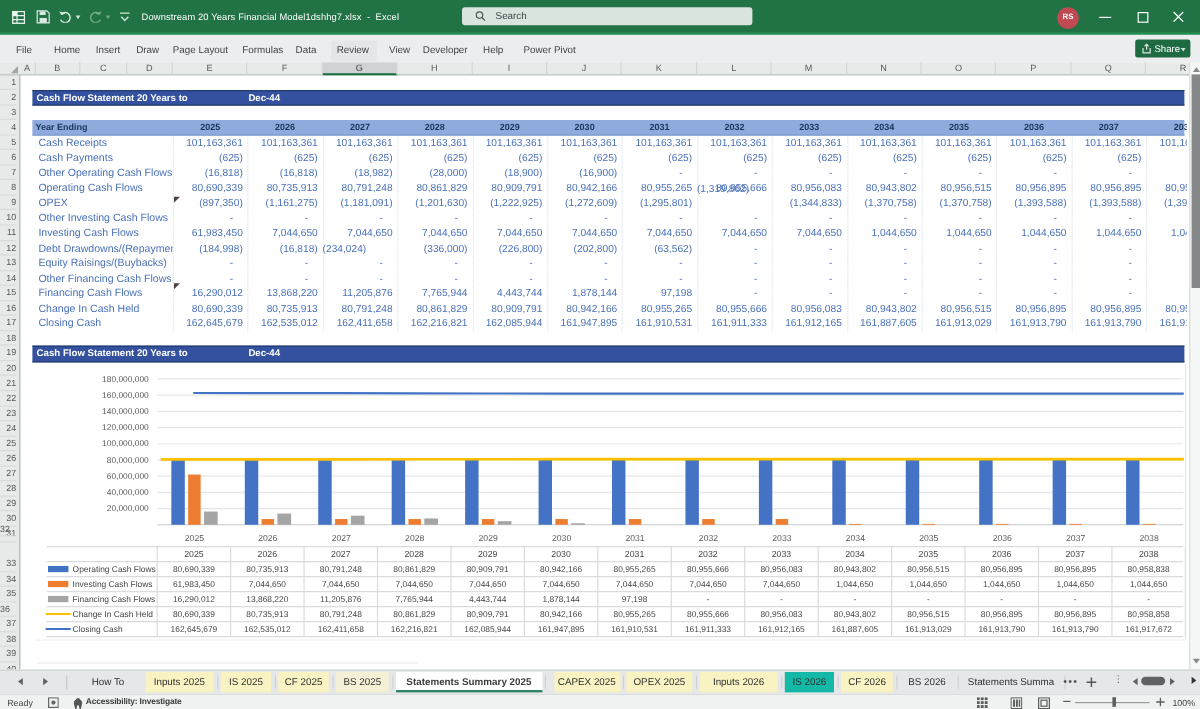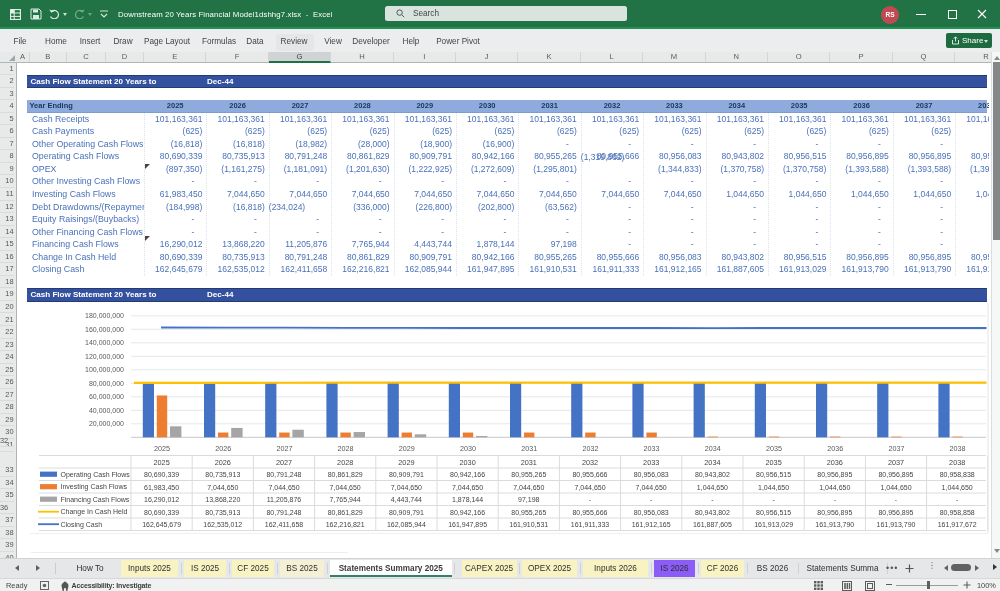--- a/index.html
+++ b/index.html
@@ -582,21 +582,21 @@
 <div class="a" style="left:280px;top:1px;width:44px;height:17.2px;background:#f4f0d6;text-align:center;line-height:17px;white-space:nowrap;overflow:hidden"><span style="color:#2f2f2f;">BS 2025</span></div>
 <div class="a" style="left:326.5px;top:4px;width:1px;height:11px;background:#cfd2d2"></div>
 <div class="a" style="left:330px;top:1px;width:121.5px;height:17.2px;background:#ffffff;border-bottom:2.2px solid #2f8468;text-align:center;line-height:17px;white-space:nowrap;overflow:hidden"><span style="color:#3b3b3b;font-weight:bold;">Statements Summary 2025</span></div>
 <div class="a" style="left:454.0px;top:4px;width:1px;height:11px;background:#cfd2d2"></div>
 <div class="a" style="left:461.5px;top:1px;width:55.0px;height:17.2px;background:#f9f2c2;text-align:center;line-height:17px;white-space:nowrap;overflow:hidden"><span style="color:#2f2f2f;">CAPEX 2025</span></div>
 <div class="a" style="left:519.0px;top:4px;width:1px;height:11px;background:#cfd2d2"></div>
 <div class="a" style="left:522px;top:1px;width:55px;height:17.2px;background:#f9f2c2;text-align:center;line-height:17px;white-space:nowrap;overflow:hidden"><span style="color:#2f2f2f;">OPEX 2025</span></div>
 <div class="a" style="left:579.5px;top:4px;width:1px;height:11px;background:#cfd2d2"></div>
 <div class="a" style="left:583px;top:1px;width:65px;height:17.2px;background:#f9f2c2;text-align:center;line-height:17px;white-space:nowrap;overflow:hidden"><span style="color:#2f2f2f;">Inputs 2026</span></div>
 <div class="a" style="left:650.5px;top:4px;width:1px;height:11px;background:#cfd2d2"></div>
-<div class="a" style="left:654px;top:1px;width:41px;height:17.2px;background:#8b5cf6;text-align:center;line-height:17px;white-space:nowrap;overflow:hidden"><span style="color:#2f2f2f;">IS 2026</span></div>
+<div class="a" style="left:654px;top:1px;width:41px;height:17.2px;background:#14b8a6;text-align:center;line-height:17px;white-space:nowrap;overflow:hidden"><span style="color:#2f2f2f;">IS 2026</span></div>
 <div class="a" style="left:697.5px;top:4px;width:1px;height:11px;background:#cfd2d2"></div>
 <div class="a" style="left:701px;top:1px;width:43px;height:17.2px;background:#f9f2c2;text-align:center;line-height:17px;white-space:nowrap;overflow:hidden"><span style="color:#2f2f2f;">CF 2026</span></div>
 <div class="a" style="left:746.5px;top:4px;width:1px;height:11px;background:#cfd2d2"></div>
 <div class="a" style="left:750px;top:1px;width:45px;height:17.2px;background:transparent;text-align:center;line-height:17px;white-space:nowrap;overflow:hidden"><span style="color:#2f2f2f;">BS 2026</span></div>
 <div class="a" style="left:797.5px;top:4px;width:1px;height:11px;background:#cfd2d2"></div>
 <div class="a" style="left:801px;top:1px;width:83px;height:17.2px;background:transparent;text-align:center;line-height:17px;white-space:nowrap;overflow:hidden"><span style="color:#2f2f2f;">Statements Summa</span></div>
 <div class="a" style="left:886.5px;top:4px;width:1px;height:11px;background:#cfd2d2"></div>
 <div class="a" style="left:886px;top:3.5px;font-size:9px;color:#555;letter-spacing:1px">•••</div>
 <svg class="a" style="left:905px;top:5px" width="9" height="9" viewBox="0 0 9 9">
       <path d="M4.5 0.5 V8.5 M0.5 4.5 H8.5" stroke="#555" stroke-width="1.2"></path>

